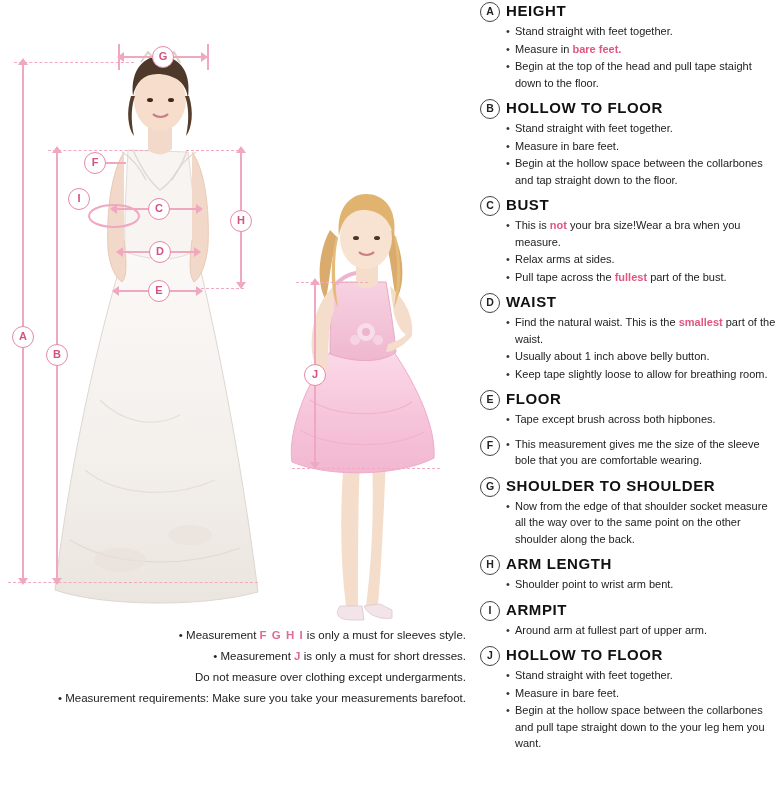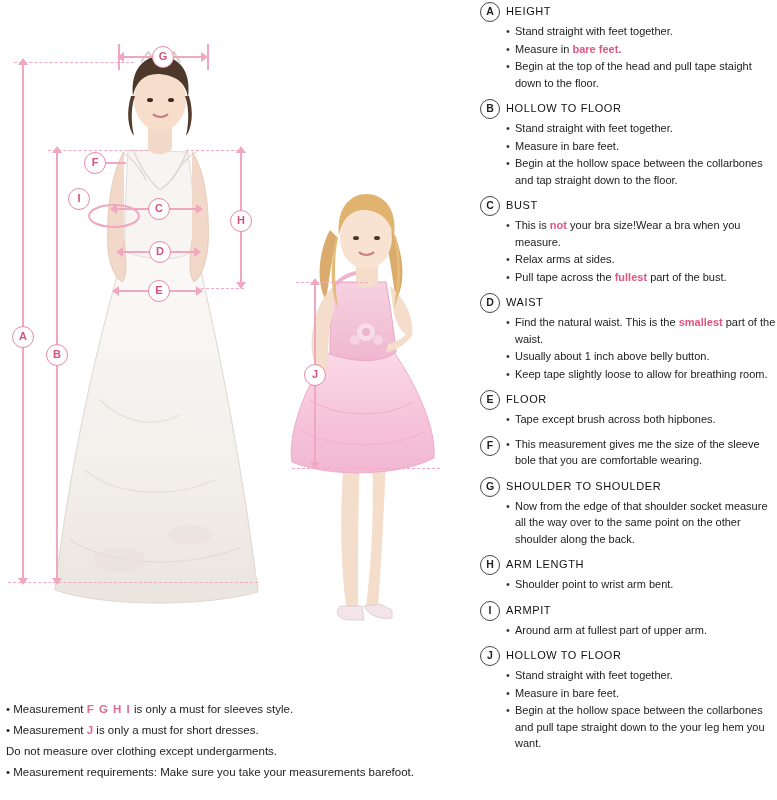--- a/index.html
+++ b/index.html
@@ -62,25 +62,26 @@
   }
   .ah-up    { border-left: 5px solid transparent; border-right: 5px solid transparent; border-bottom: 7px solid #f0a8c0; }
   .ah-down  { border-left: 5px solid transparent; border-right: 5px solid transparent; border-top: 7px solid #f0a8c0; }
   .ah-left  { border-top: 5px solid transparent; border-bottom: 5px solid transparent; border-right: 7px solid #f0a8c0; }
   .ah-right { border-top: 5px solid transparent; border-bottom: 5px solid transparent; border-left: 7px solid #f0a8c0; }
 
   
   #notes {
     position: absolute;
     left: 6px;
-    top: 699px;
+    top: 625px;
     width: 460px;
     font-size: 11.5px;
     line-height: 21px;
     color: #222;
+    text-align: right;
   }
   #notes .note-line { white-space: nowrap; }
   #notes .hl { color: #e06a97; font-weight: bold; letter-spacing: 1px; }
   #notes .hl2 { color: #e06a97; font-weight: bold; }
 
   
   #instructions {
     position: absolute;
     left: 478px;
     top: 0;
@@ -99,22 +100,22 @@
     width: 18px; height: 18px;
     border-radius: 50%;
     border: 1.5px solid #444;
     color: #222;
     font-size: 10.5px;
     font-weight: bold;
     line-height: 16px;
     text-align: center;
   }
   .instr-title {
-    font-size: 11px;
-    font-weight: normal;
+    font-size: 15px;
+    font-weight: bold;
     letter-spacing: 0.6px;
     color: #111;
     line-height: 18px;
     margin-bottom: 3px;
   }
   .instr-item {
     font-size: 11px;
     line-height: 16.5px;
     color: #222;
     padding-left: 9px;

